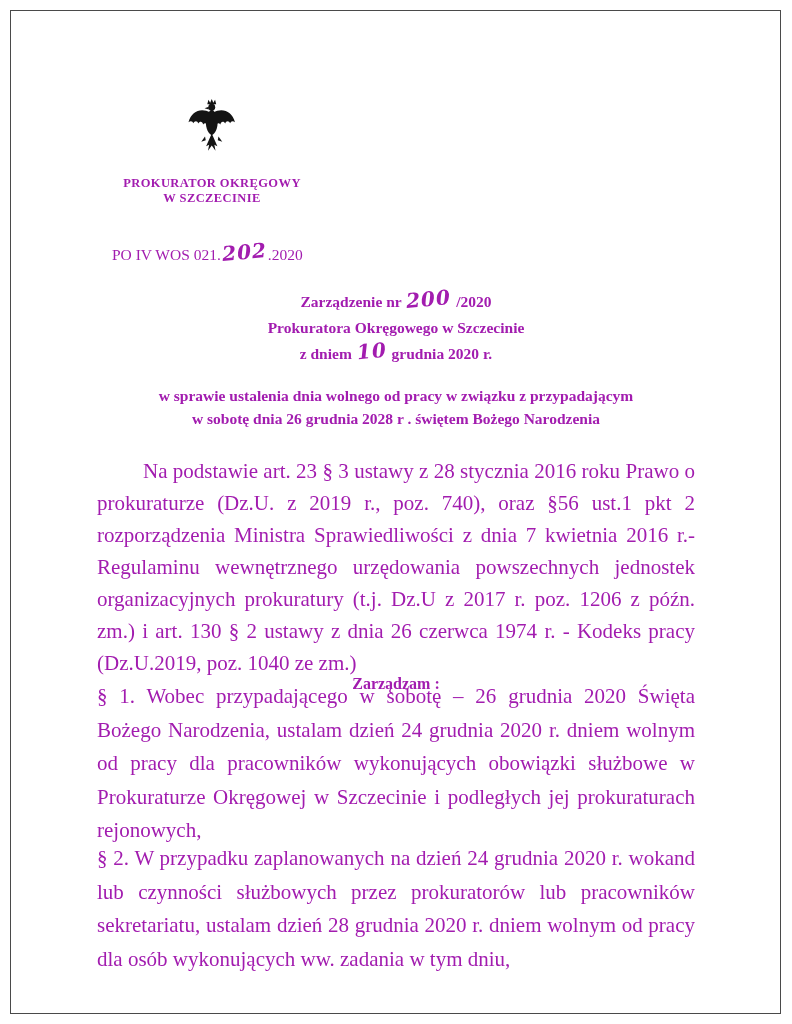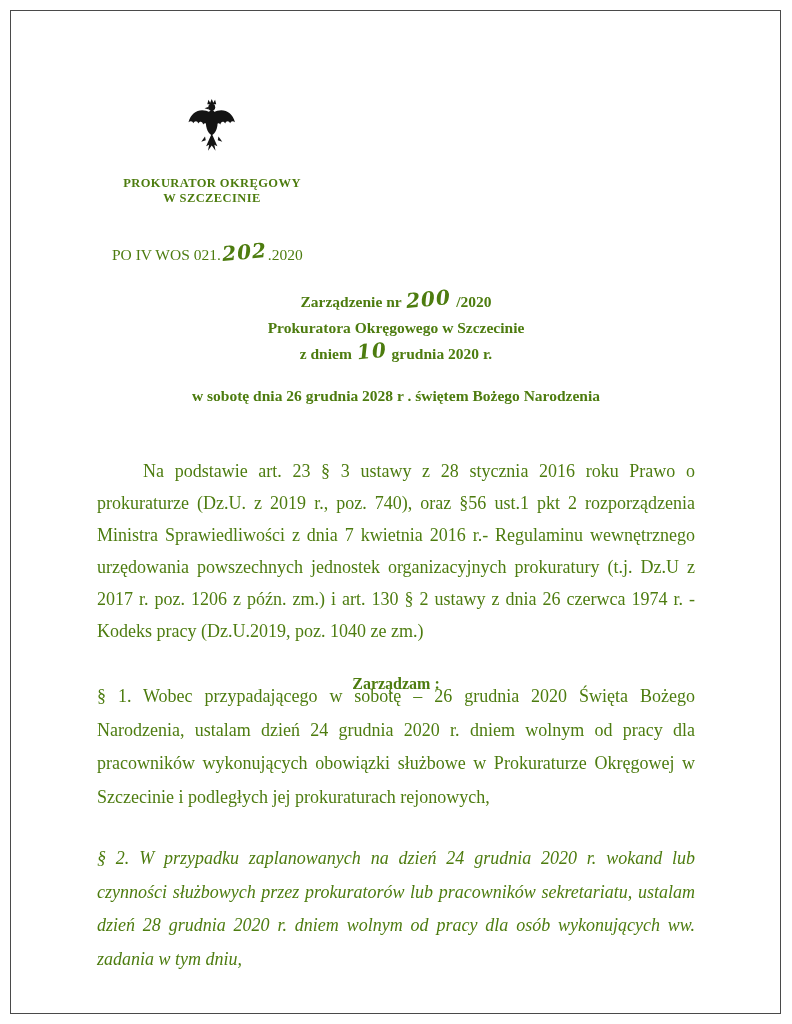--- a/index.html
+++ b/index.html
@@ -6,21 +6,21 @@
     margin: 0;
     padding: 0;
     background: #e8e8e8;
   }
   .page {
     position: relative;
     width: 792px;
     height: 1024px;
     margin: 0 auto;
     background: #ffffff;
-    color: #4d7c0f;
+    color: #a21caf;
     font-family: "Liberation Serif", "DejaVu Serif", serif;
     overflow: hidden;
   }
   .scan-border {
     position: absolute;
     left: 10px;
     top: 10px;
     right: 11px;
     bottom: 10px;
     border: 1px solid #4a4a4a;
@@ -81,42 +81,42 @@
     top: 384px;
     text-align: center;
     font-weight: bold;
     font-size: 15.5px;
     line-height: 23px;
   }
   .body-par {
     position: absolute;
     left: 97px;
     width: 598px;
-    font-size: 18px;
+    font-size: 21px;
     text-align: justify;
   }
   .legal-basis {
     top: 455px;
     line-height: 32px;
   }
   .legal-basis .par-text {
     display: block;
     text-indent: 46px;
   }
   .order-heading {
     position: absolute;
     left: 0;
     right: 0;
     top: 675px;
     text-align: center;
     font-weight: bold;
     font-size: 16px;
   }
   .par-1 { top: 680px; line-height: 33.5px; }
-  .par-2 { top: 842px; line-height: 33.5px; font-style: italic; }
+  .par-2 { top: 842px; line-height: 33.5px; }
   .eagle-svg { display: block; margin: 0 auto; }
 </style>
 </head>
 <body>
 
 <div class="page">
 
   <div class="scan-border"></div>
 
   <div class="coat-of-arms">
@@ -158,20 +158,21 @@
     <div>
       <span>Zarządzenie nr </span><span class="handwritten">200</span><span> /2020</span>
     </div>
     <div>Prokuratora Okręgowego w Szczecinie</div>
     <div>
       <span>z dniem </span><span class="handwritten">10</span><span> grudnia 2020 r.</span>
     </div>
   </div>
 
   <div class="subject-block">
+    <div>w sprawie ustalenia dnia wolnego od pracy w związku z przypadającym</div>
     <div>w sobotę dnia 26 grudnia 2028 r . świętem Bożego Narodzenia</div>
   </div>
 
   <div class="body-par legal-basis">
     <span class="par-text">Na podstawie art. 23 § 3 ustawy z 28 stycznia 2016 roku Prawo o prokuraturze (Dz.U. z 2019 r., poz. 740), oraz §56 ust.1 pkt 2 rozporządzenia Ministra Sprawiedliwości z dnia 7 kwietnia 2016 r.- Regulaminu wewnętrznego urzędowania powszechnych jednostek organizacyjnych prokuratury (t.j. Dz.U z 2017 r. poz. 1206 z późn. zm.) i art. 130 § 2 ustawy z dnia 26 czerwca 1974 r. - Kodeks pracy (Dz.U.2019, poz. 1040 ze zm.)</span>
   </div>
 
   <div class="order-heading">Zarządzam :</div>
 
   <div class="body-par par-1">§ 1. Wobec przypadającego w sobotę – 26 grudnia 2020 Święta Bożego Narodzenia, ustalam dzień 24 grudnia 2020 r. dniem wolnym od pracy dla pracowników wykonujących obowiązki służbowe w Prokuraturze Okręgowej w Szczecinie i podległych jej prokuraturach rejonowych,</div>

